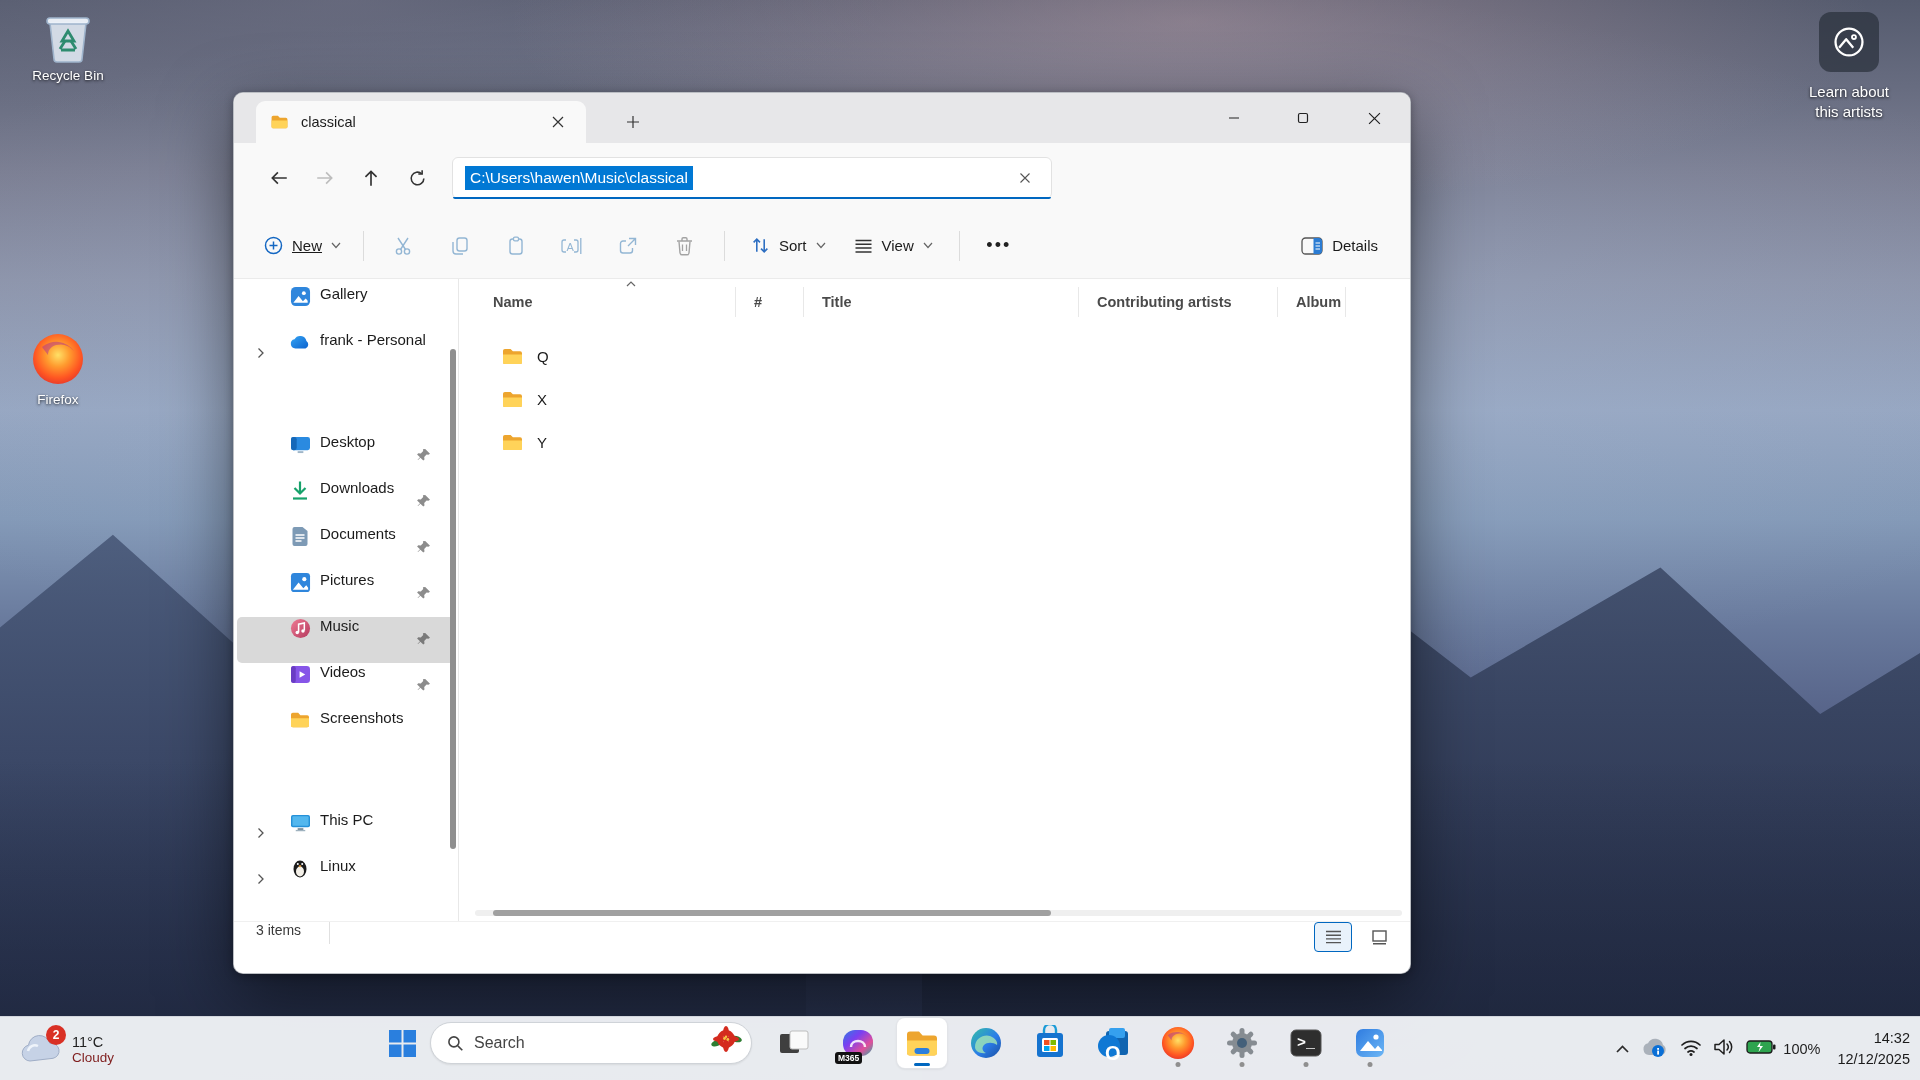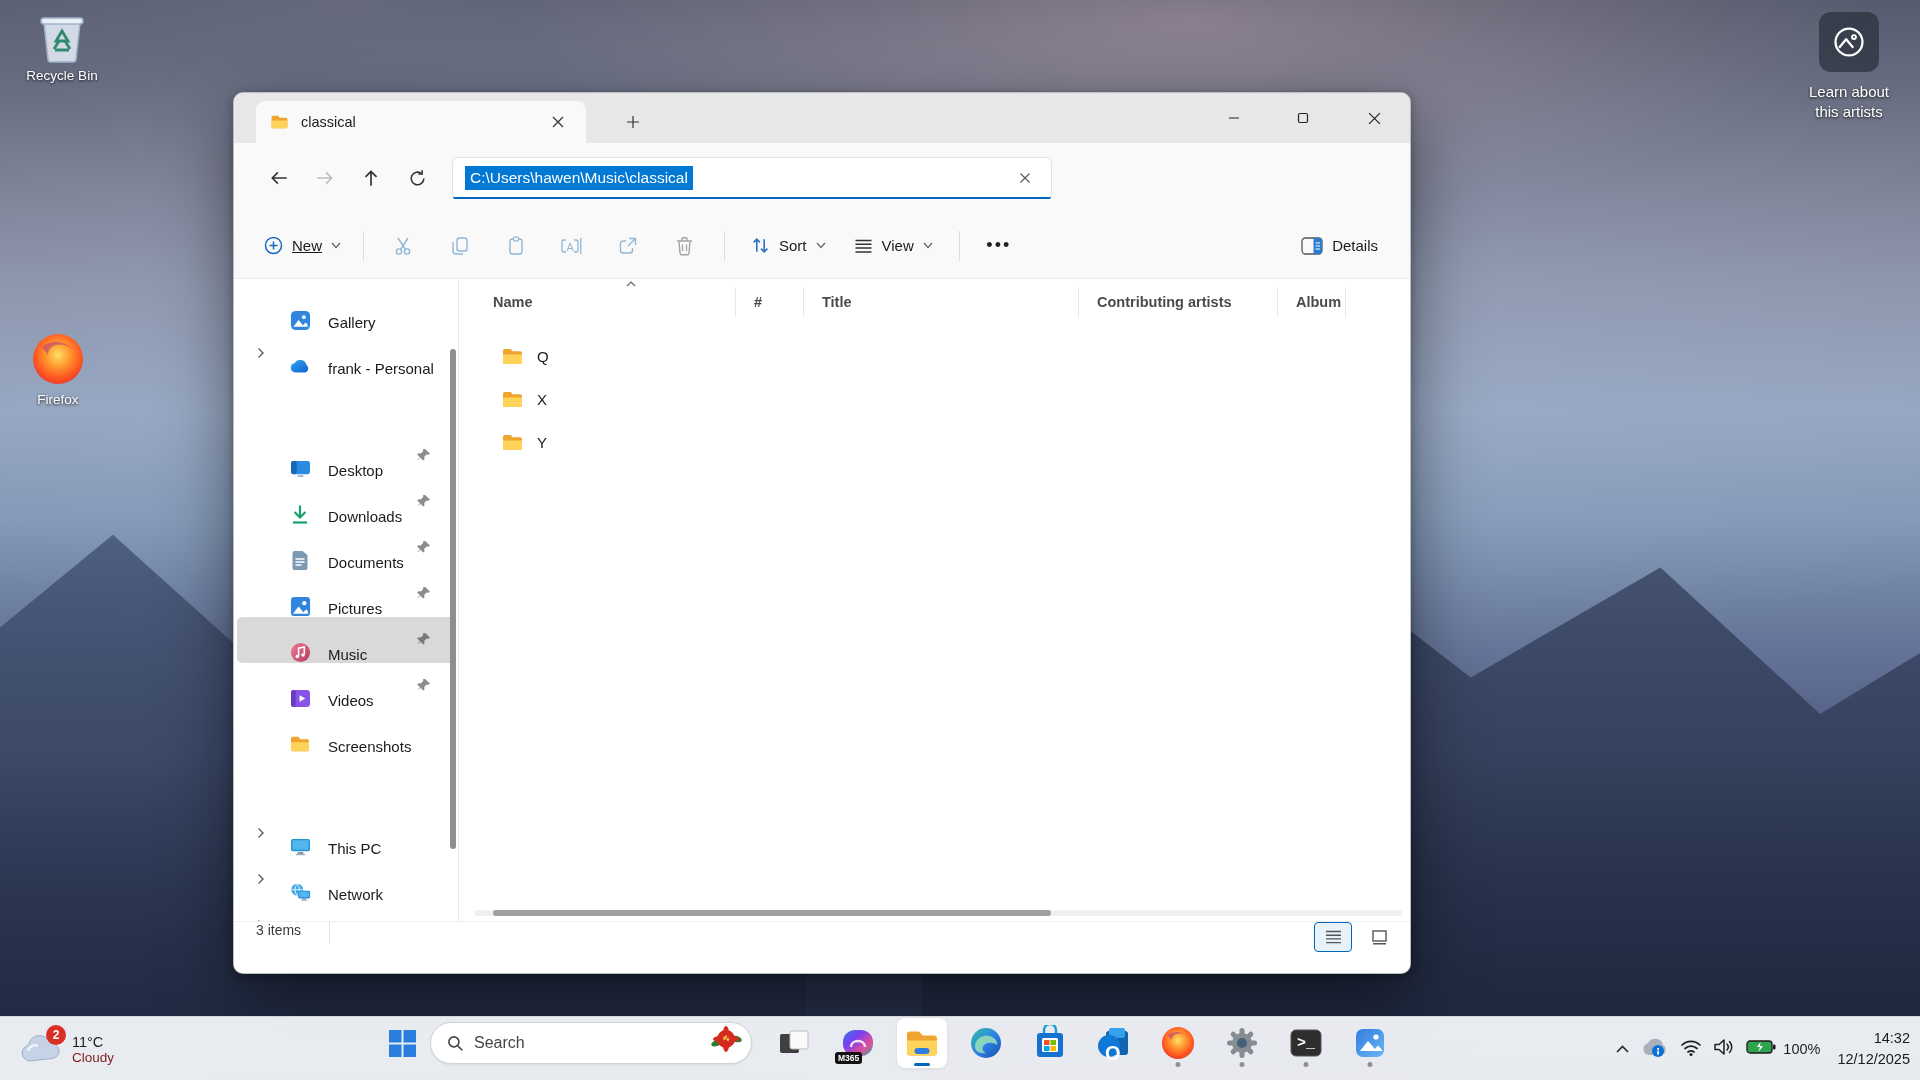--- a/index.html
+++ b/index.html
@@ -63,22 +63,22 @@
   .tb-new { display:flex; align-items:center; gap:9px; padding:0 10px; height:40px;text-decoration:underline; }
   .tb-sep { width:1px; height:30px; background:#dcdcdc; margin:0 12px; flex:none; }
   .tb-ic { width:56px; height:40px; display:flex; align-items:center; justify-content:center; flex:none; }
   .tb-lbl { display:flex; align-items:center; gap:9px; padding:0 14px; height:40px; flex:none; }
   .tb-more { width:54px; height:40px; display:flex; align-items:center; justify-content:center;
     font-size:18px; letter-spacing:2px; color:#222; flex:none; }
   .tb-details { margin-left:auto; display:flex; align-items:center; gap:9px; padding:0 12px; height:40px; }
 
   .content { flex:1; display:flex; min-height:0; background:#fff; }
   .sidebar { width:225px; flex:none; position:relative; padding-top:6px; border-right:1px solid #e8e8e8; overflow:hidden; }
-  .side-item { height:46px; display:flex; align-items:flex-end; padding-left:52px; position:relative;
-    border-radius:5px; margin:0 3px;gap:8px; }
+  .side-item { height:46px; display:flex; align-items:flex-start; padding-left:52px; position:relative;
+    border-radius:5px; margin:0 3px; }
   .side-item.sel { background:#d9d9d9; }
   .side-ico { width:22px; height:22px; margin-right:9px; flex:none; display:flex; align-items:center; justify-content:center; }
   .side-chev { position:absolute; left:18px; top:15px; }
   .side-pin { position:absolute; right:24px; top:15px; }
   .side-gap { height:56px; }
   .side-scroll { position:absolute; right:2px; top:70px; width:6px; height:500px; background:#8f8f8f; border-radius:3px; }
 
   .main { flex:1; position:relative; overflow:hidden; }
   .cols { display:flex; height:46px; align-items:center; margin-left:16px; color:#4a4a4a;
     font-size:14.5px; position:relative;font-weight:bold; }
@@ -134,21 +134,21 @@
 </style>
 </head>
 <body>
 
 <div class="wall">
   <div class="mtn-l"></div>
   <div class="mtn-r"></div>
   <div class="haze"></div>
 </div>
 
-<div class="dicon" style="left:14px; top:6px;">
+<div class="dicon" style="left:20px; top:6px;">
   <div class="dimg">
     <svg width="52" height="56" viewBox="0 0 26 28">
       <path d="M4 8 L6 26 a1.5 1.5 0 0 0 1.5 1.5 h11 a1.5 1.5 0 0 0 1.5-1.5 L22 8 Z" fill="rgba(230,238,248,0.85)" stroke="#9fb4cc" stroke-width="0.8"></path>
       <rect x="2.5" y="5.5" width="21" height="3" rx="1.5" fill="rgba(240,246,252,0.95)" stroke="#9fb4cc" stroke-width="0.8"></rect>
       <path d="M13 12 l3 5 h-6 Z" fill="none" stroke="#2e8b6f" stroke-width="1.4"></path>
       <path d="M9 21 l2.5-4 M17 21 l-2.5-4 M9.5 21.5 h7" fill="none" stroke="#2e8b6f" stroke-width="1.4"></path>
     </svg>
   </div>
   <div>Recycle Bin</div>
 </div>
@@ -483,38 +483,20 @@
         </span>
         <span class="side-ico">
           <svg width="21" height="19" viewBox="0 0 22 20">
               <rect x="1" y="2" width="20" height="13" rx="2" fill="#2591d8"></rect>
           <rect x="2.5" y="3.5" width="17" height="10" rx="1" fill="#53b7ee"></rect>
           <rect x="8" y="16" width="6" height="1.8" fill="#6f8796"></rect>
               <rect x="6" y="17.8" width="10" height="1.4" fill="#9fb2bf"></rect>
             </svg>
         </span>
         <span>This PC</span>
-      </div>
-      <div class="side-item">
-        <span class="side-chev">
-          <svg width="11" height="14" viewBox="0 0 10 14">
-              <path d="M3 2.5 L7.5 7 L3 11.5" fill="none" stroke="#555" stroke-width="1.3"></path>
-            </svg>
-        </span>
-        <span class="side-ico">
-          <svg width="22" height="20" viewBox="0 0 24 21">
-            <circle cx="9" cy="8" r="6.5" fill="#3fa9e8"></circle>
-            <path d="M2.8 8 H15.2 M9 1.6 a9.5 9.5 0 0 1 0 12.8 M9 1.6 a9.5 9.5 0 0 0 0 12.8" fill="none" stroke="#fff" stroke-width="0.9"></path>
-            <rect x="10" y="9" width="13" height="8.5" rx="1.5" fill="#2591d8"></rect>
-            <rect x="11.3" y="10.3" width="10.4" height="6" rx="0.8" fill="#53b7ee"></rect>
-            <rect x="14.5" y="17.5" width="4" height="1.3" fill="#6f8796"></rect>
-              <rect x="13" y="18.8" width="7" height="1.2" fill="#9fb2bf"></rect>
-            </svg>
-        </span>
-        <span>Network</span>
       </div>
       <div class="side-item">
         <span class="side-chev">
           <svg width="11" height="14" viewBox="0 0 10 14">
               <path d="M3 2.5 L7.5 7 L3 11.5" fill="none" stroke="#555" stroke-width="1.3"></path>
             </svg>
         </span>
         <span class="side-ico">
           <svg width="16" height="20" viewBox="0 0 16 20">
               <ellipse cx="8" cy="11" rx="6.5" ry="8.5" fill="#1b1b1b"></ellipse>

